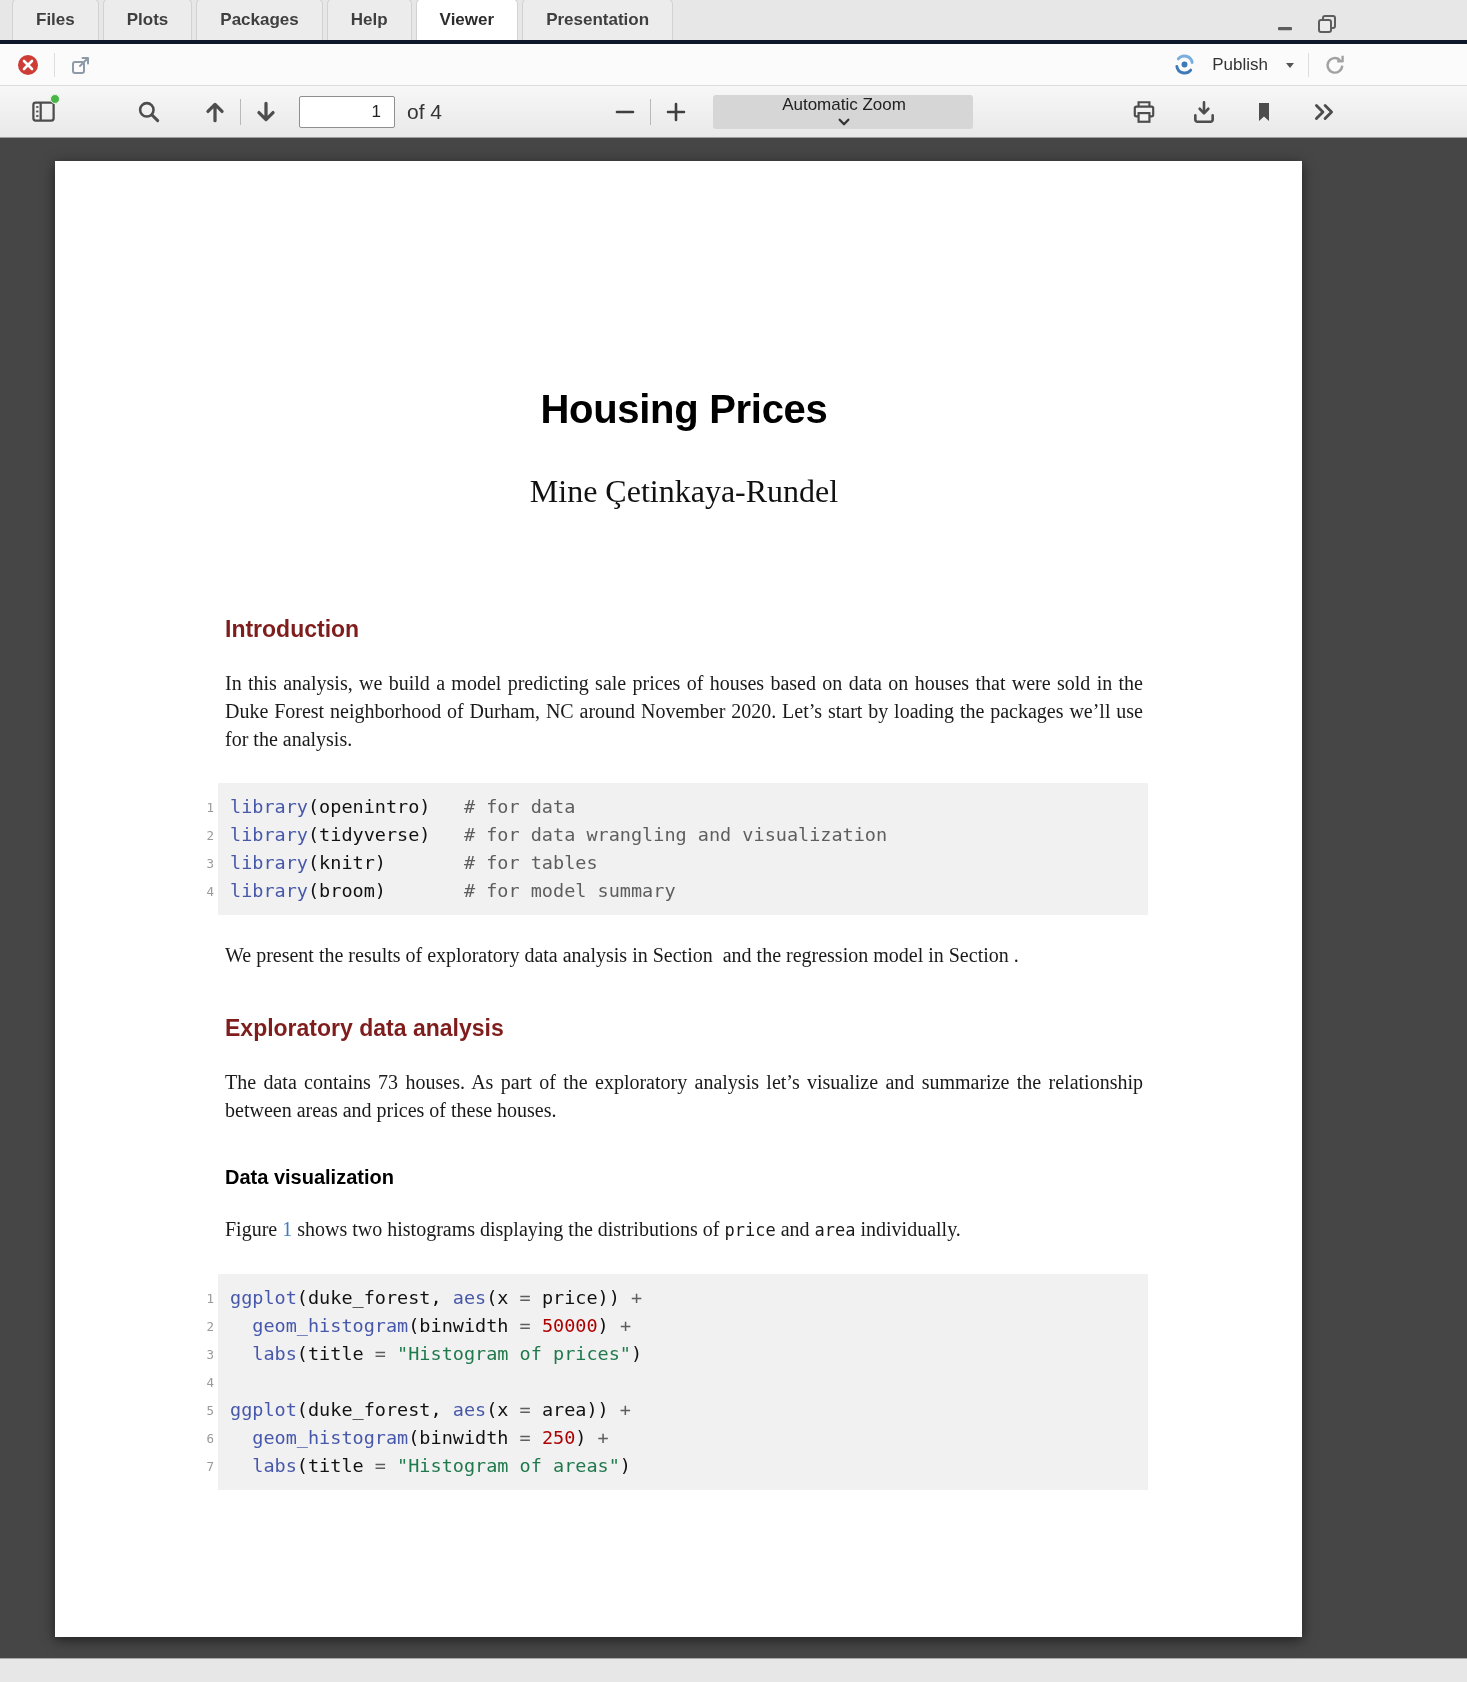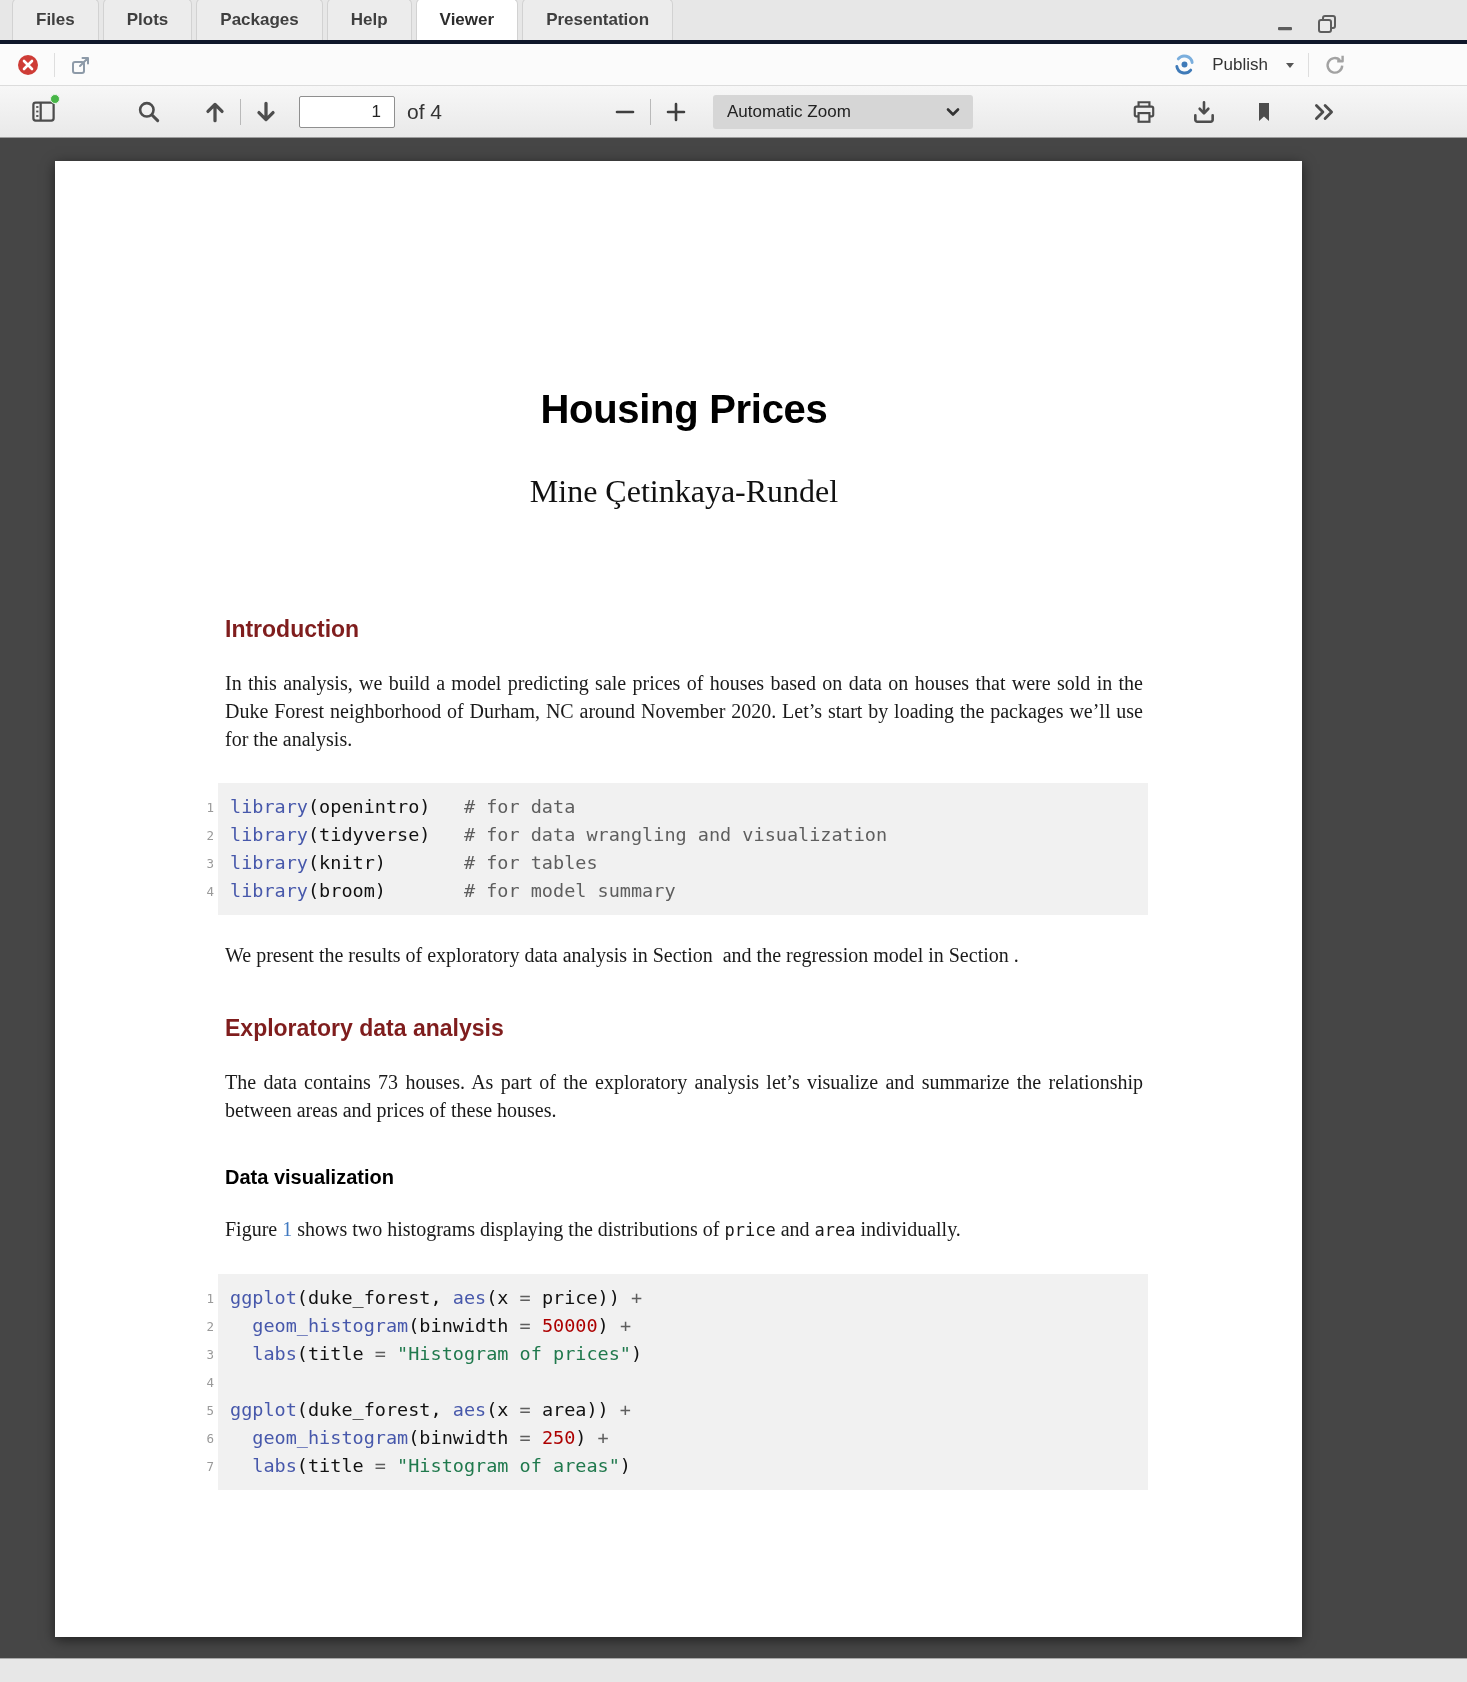--- a/index.html
+++ b/index.html
@@ -31,21 +31,21 @@
   .publish-group{margin-left:auto;display:flex;align-items:center;gap:16px;}
   .publish-label{font-size:17px;color:#333;}
   .right-edge-pad{width:118px;flex:0 0 auto;}
   
   .pdf-toolbar{height:52px;background:linear-gradient(#f7f7f7,#e9e9e9);border-bottom:1px solid #9c9c9c;display:flex;align-items:center;padding-left:20px;flex:0 0 auto;}
   .pdf-btn{width:30px;height:32px;display:flex;align-items:center;justify-content:center;position:relative;border-radius:3px;}
   .pdf-sep{width:1px;height:26px;background:#b9b9b9;margin:0 10px;}
   .green-dot{position:absolute;top:-2px;right:-2px;width:10px;height:10px;border-radius:50%;background:var(--green-dot);border:1px solid #e9f5e9;}
   .page-input{width:96px;height:32px;border:1px solid #8f8f8f;border-radius:2px;background:#fff;font-size:17px;font-family:"Liberation Sans",sans-serif;color:#222;text-align:right;padding:0 13px;margin-left:18px;}
   .page-of{font-size:21px;color:#333;margin-left:12px;white-space:nowrap;}
-  .zoom-dd{height:34px;width:260px;background:#d6d6d6;border-radius:3px;margin-left:22px;display:flex;align-items:center;justify-content:space-between;padding:0 12px 0 14px;}
+  .zoom-dd{height:34px;width:260px;background:#d6d6d6;border-radius:3px;margin-left:22px;display:flex;align-items:center;justify-content:space-between;padding:0 12px 0 14px;flex-direction:column;}
   .zoom-label{font-size:17px;color:#222;}
   .pdf-right{margin-left:auto;display:flex;align-items:center;gap:30px;margin-right:128px;}
   
   .pdf-viewport{flex:1 1 auto;position:relative;overflow:hidden;background:#464646;}
   .pdf-page{position:absolute;left:55px;top:23px;width:1247px;height:1476px;background:#ffffff;box-shadow:0 3px 12px rgba(0,0,0,.55);overflow:hidden;}
   .bottom-strip{height:24px;background:#e7e7e7;border-top:1px solid #a8a8a8;flex:0 0 auto;}
   
   .doc{margin-left:170px;width:918px;font-family:"Liberation Serif",serif;color:#1a1a1a;font-size:20px;}
   .doc-title{margin-top:226px;text-align:center;font-family:"Liberation Sans",sans-serif;font-weight:700;font-size:40px;letter-spacing:-0.3px;color:#000;}
   .doc-author{margin-top:41px;text-align:center;font-size:32px;color:#111;}

